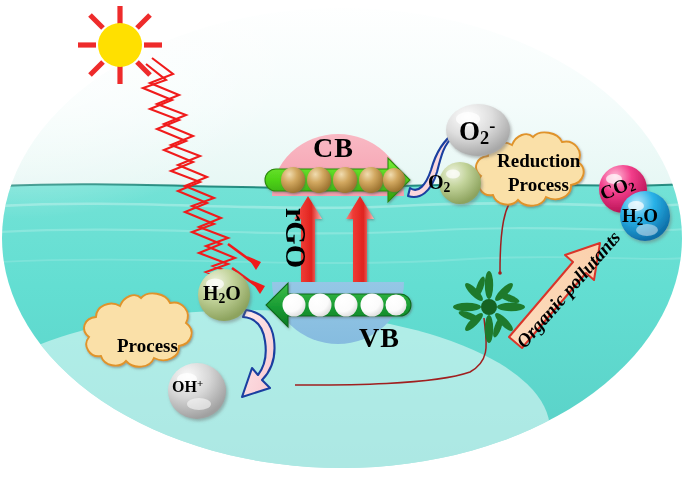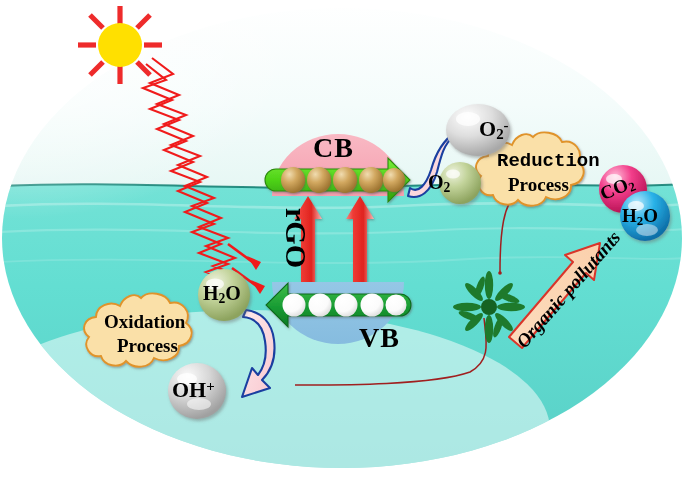--- a/index.html
+++ b/index.html
@@ -275,41 +275,40 @@
   <div class="lbl" style="left:313px;top:132px;font-size:28px;letter-spacing:1px;">CB</div>
 
   <div class="lbl" style="left:311px;top:322px;font-size:28px;letter-spacing:1px;margin-left:48px;">VB</div>
 
   <div class="lbl" style="left:313px;top:208px;font-size:30px;transform:rotate(90deg);transform-origin:left top;">rGO</div>
 
   <div class="lbl" style="left:428px;top:171px;font-size:20px;">
     <span>O</span><span class="sub">2</span>
   </div>
 
-  <div class="lbl" style="left:459px;top:116px;font-size:22px;margin-left:20px;">
+  <div class="lbl" style="left:459px;top:116px;font-size:27px;">
     <span>O</span><span class="sub">2</span><span class="sup">-</span>
   </div>
 
   <div class="lbl" style="left:203px;top:282px;font-size:20px;">
     <span>H</span><span class="sub">2</span><span>O</span>
   </div>
 
-  <div class="lbl" style="left:172px;top:377px;font-size:22px;">
+  <div class="lbl" style="left:172px;top:377px;font-size:16px;">
     <span>OH</span><span class="sup">+</span>
   </div>
 
   <div class="lbl" style="left:600px;top:177px;font-size:19px;transform:rotate(-22deg);">
     <span>CO</span><span class="sub">2</span>
   </div>
 
   <div class="lbl" style="left:622px;top:205px;font-size:19px;">
     <span>H</span><span class="sub">2</span><span>O</span>
   </div>
 
-  <div class="lbl" style="left:104px;top:311px;font-size:19px;">Oxidation</div>
   <div class="lbl" style="left:117px;top:335px;font-size:19px;">Process</div>
 
-  <div class="lbl" style="left:497px;top:150px;font-size:19px;font-family:Liberation Mono, monospace;">Reduction</div>
+  <div class="lbl" style="left:497px;top:150px;font-size:19px;">Reduction</div>
   <div class="lbl" style="left:508px;top:174px;font-size:19px;">Process</div>
 
   <div class="lbl" style="left:512px;top:338px;font-size:19px;font-style:italic;transform:rotate(-49deg);transform-origin:left top;">Organic pollutants</div>
 
 </div>
 
 </body></html>

